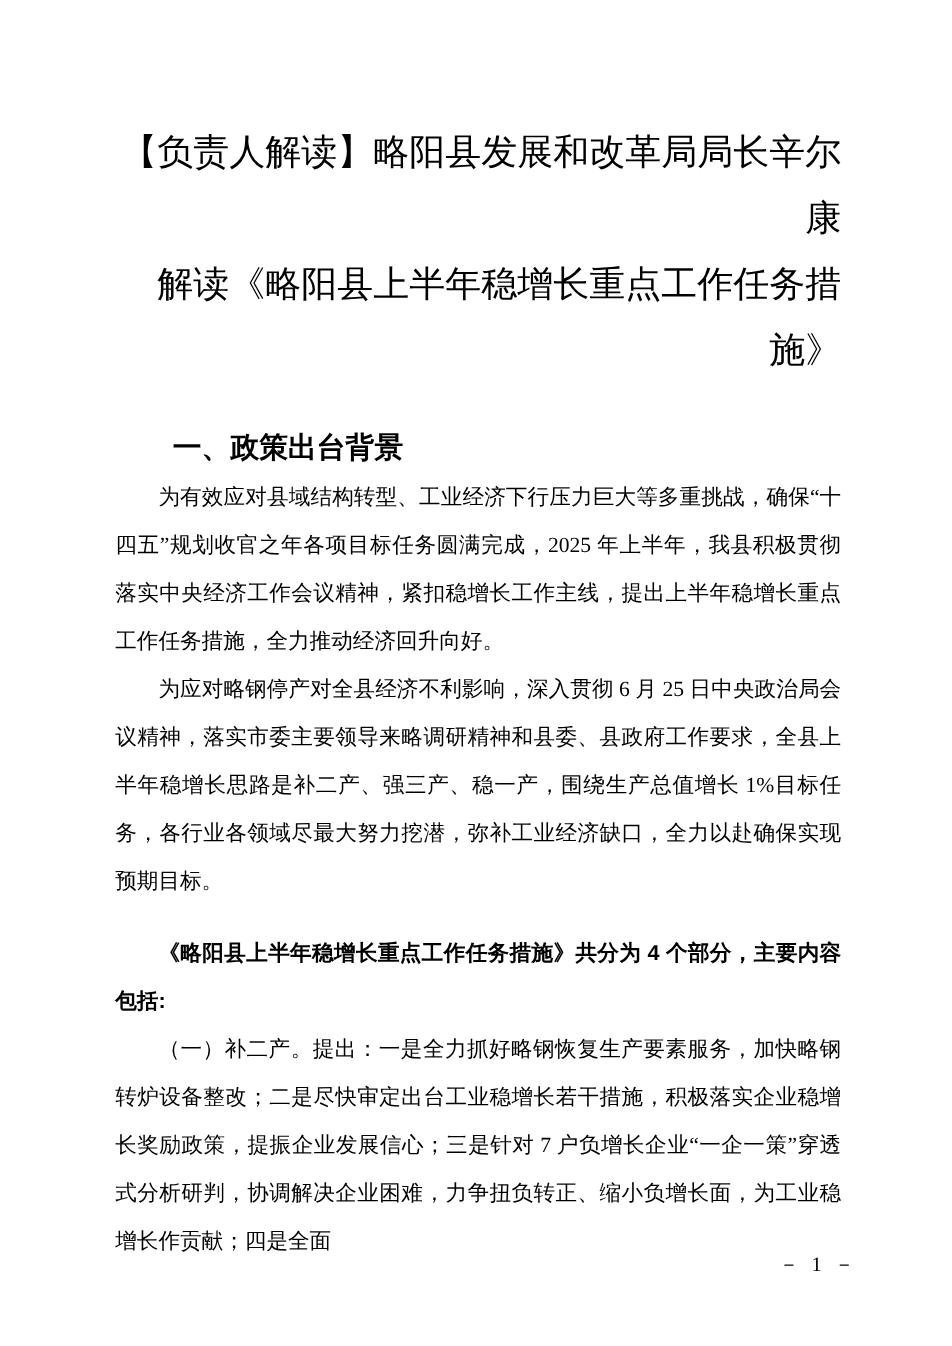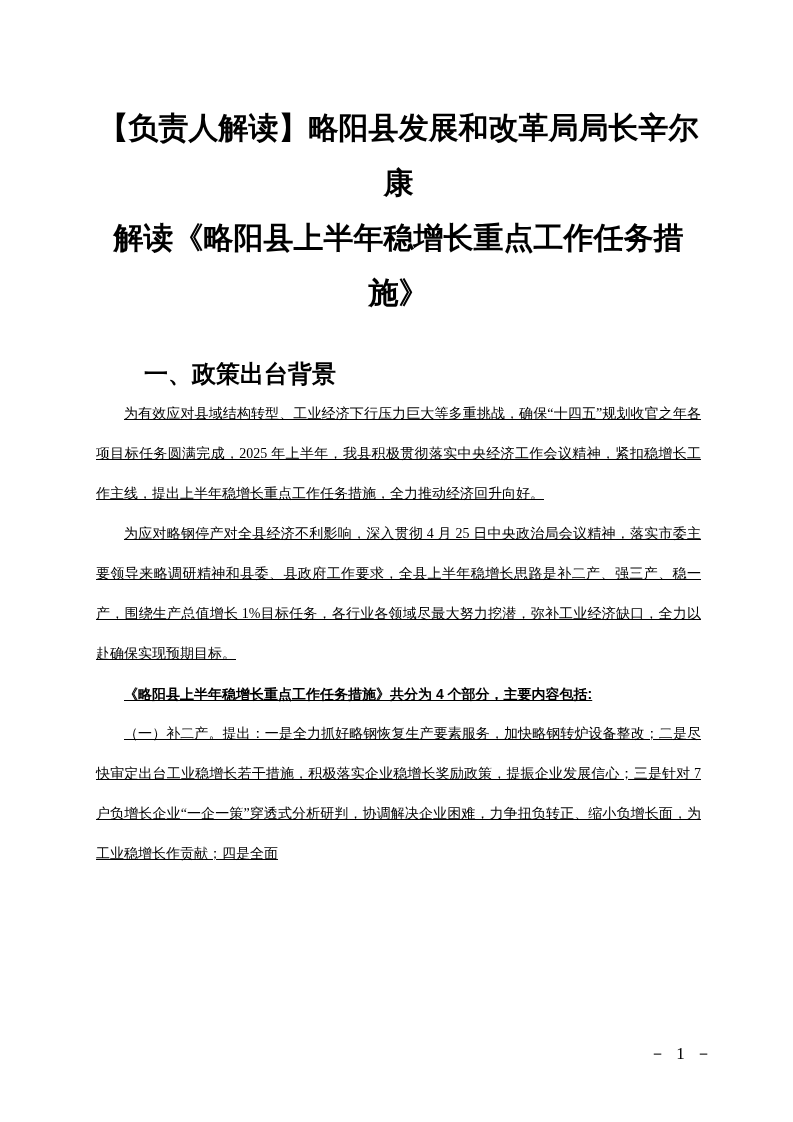--- a/index.html
+++ b/index.html
@@ -20,45 +20,45 @@
     inset: 0;
     background: #ffffff;
   }
   .content {
     padding: 100px 92px 0 96px;
   }
   .doc-title {
     margin: 0 0 34px 0;
     font-size: 30px;
     line-height: 55px;
-    font-weight: bold;
-    text-align: center;
+    font-weight: normal;
+    text-align: right;
     font-family: "Liberation Serif", serif;
     letter-spacing: 0px;
   }
   .section-heading {
     margin: 0;
     font-size: 24px;
     line-height: 40px;
     font-weight: bold;
     font-family: "Liberation Sans", sans-serif;
     text-indent: 2em;
   }
   .para {
     margin: 0;
-    font-size: 14px;
+    font-size: 18px;
     line-height: 40px;
     text-align: justify;
     text-indent: 2em;
     font-family: "Liberation Serif", serif;
-    text-decoration: underline;
   }
   .para.bold-note {
     font-weight: bold;
     font-family: "Liberation Sans", sans-serif;
+    margin-top: 20px;
   }
   .page-number {
     position: absolute;
     top: 1042px;
     right: 78px;
     font-size: 17px;
     letter-spacing: 3px;
     font-family: "Liberation Serif", serif;
   }
 </style>
@@ -71,21 +71,21 @@
     <h1 class="doc-title">
       <span>【负责人解读】略阳县发展和改革局局长辛尔康</span><br>
       <span>解读《略阳县上半年稳增长重点工作任务措施》</span>
     </h1>
 
     <h2 class="section-heading">一、政策出台背景</h2>
 
     <p class="para">为有效应对县域结构转型、工业经济下行压力巨大等多重挑战，确保“十四五”规划收官之年各项目标任务圆满完成，2025 年上半年，我县积极贯彻落实中央经济工作会议精神，紧扣稳增长工作主线，提出上半年稳增长重点工作任务措施，全力推动经济回升向好。</p>
 
 
-    <p class="para">为应对略钢停产对全县经济不利影响，深入贯彻 4 月 25 日中央政治局会议精神，落实市委主要领导来略调研精神和县委、县政府工作要求，全县上半年稳增长思路是补二产、强三产、稳一产，围绕生产总值增长 1%目标任务，各行业各领域尽最大努力挖潜，弥补工业经济缺口，全力以赴确保实现预期目标。</p>
+    <p class="para">为应对略钢停产对全县经济不利影响，深入贯彻 6 月 25 日中央政治局会议精神，落实市委主要领导来略调研精神和县委、县政府工作要求，全县上半年稳增长思路是补二产、强三产、稳一产，围绕生产总值增长 1%目标任务，各行业各领域尽最大努力挖潜，弥补工业经济缺口，全力以赴确保实现预期目标。</p>
 
     <p class="para bold-note">《略阳县上半年稳增长重点工作任务措施》共分为 4 个部分，主要内容包括:</p>
 
     <p class="para">（一）补二产。提出：一是全力抓好略钢恢复生产要素服务，加快略钢转炉设备整改；二是尽快审定出台工业稳增长若干措施，积极落实企业稳增长奖励政策，提振企业发展信心；三是针对 7 户负增长企业“一企一策”穿透式分析研判，协调解决企业困难，力争扭负转正、缩小负增长面，为工业稳增长作贡献；四是全面</p>
 
   </div>
 
   <div class="page-number">－ 1 －</div>
 </div>
 

